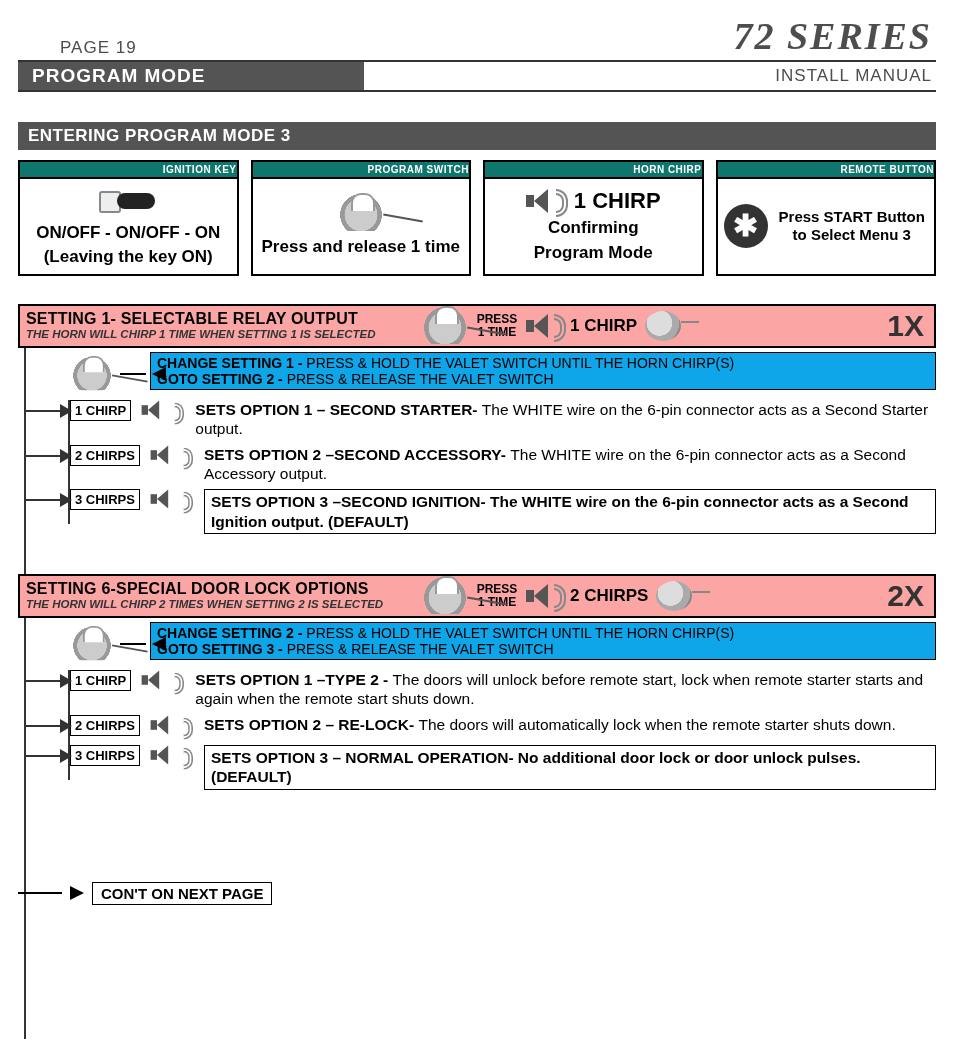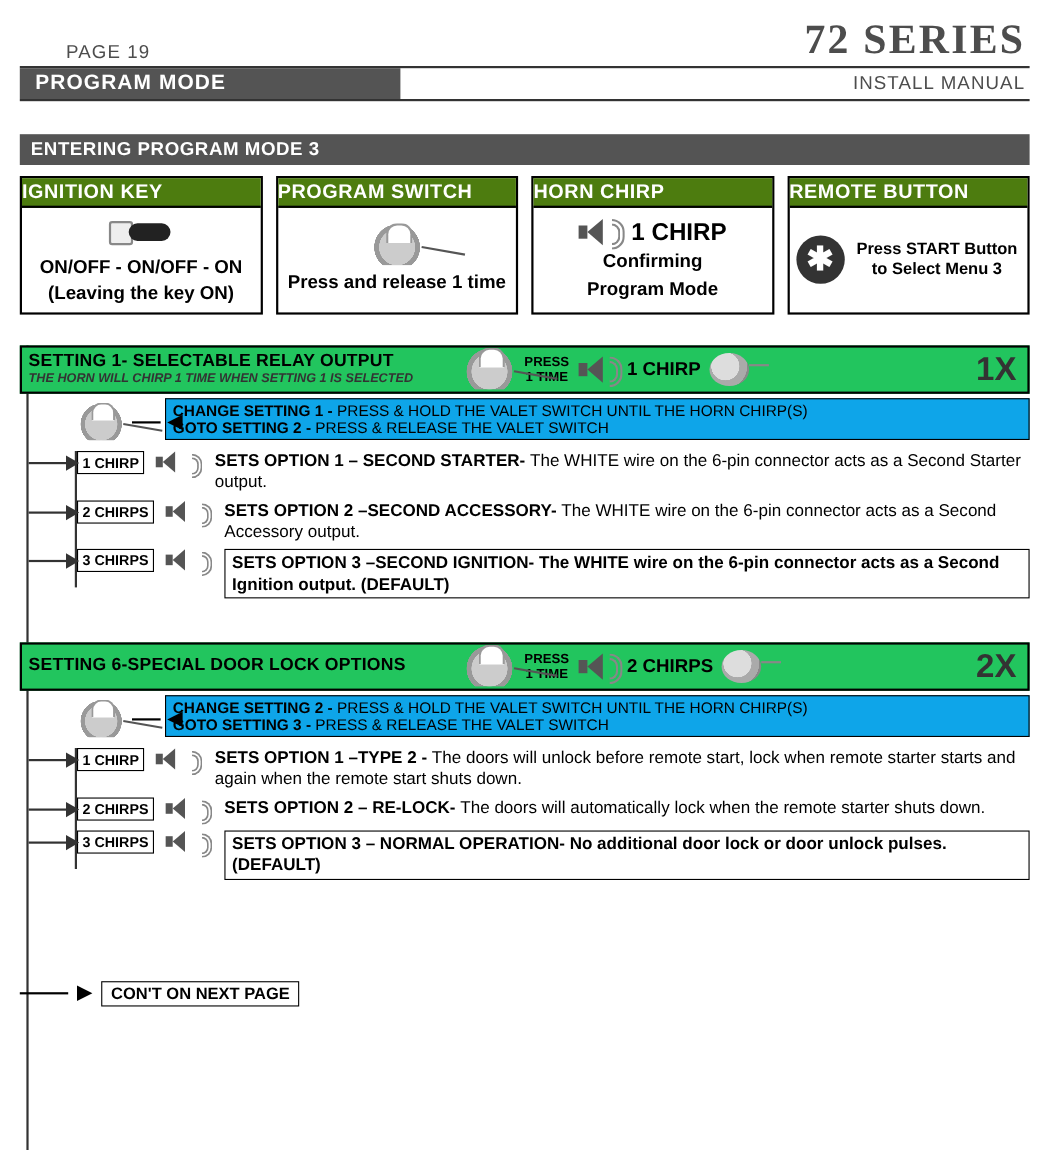--- a/index.html
+++ b/index.html
@@ -24,20 +24,21 @@
     font-size: 17px;
     letter-spacing: 1px;
     color: #4d4d4d;
   }
   .title-72 {
     font-family: Georgia, 'Times New Roman', serif;
     font-size: 38px;
     font-weight: 900;
     letter-spacing: 2px;
     color: #4d4d4d;
+    font-style: italic;
   }
   .bar-row {
     display: flex;
     align-items: center;
     border-top: 2px solid #333;
     border-bottom: 2px solid #333;
     margin: 2px 0 0 0;
   }
   .dark-band {
     background: #545454;
@@ -69,25 +70,25 @@
     gap: 12px;
     margin-bottom: 28px;
   }
   .fbox {
     border: 2px solid #000;
     flex: 1;
     display: flex;
     flex-direction: column;
   }
   .fbox-hdr {
-    background: #4d7c0f;
+    background: #0f766e;
     color: #fff;
     font-weight: 700;
-    text-align: left;
-    font-size: 18px;
+    text-align: right;
+    font-size: 10px;
     padding: 2px 0;
     letter-spacing: 0.5px;
     border-bottom: 2px solid #000;
   }
   .fbox-body {
     flex: 1;
     display: flex;
     flex-direction: column;
     align-items: center;
     justify-content: center;
@@ -185,21 +186,21 @@
     margin-left: 6px;
     padding-left: 0;
     position: relative;
     padding-bottom: 14px;
   }
   .setting-hdr {
     display: flex;
     align-items: center;
     border: 2px solid #000;
     margin-left: -8px;
-    background:#22c55e;
+    background:#fca5a5;
   }
   .setting-hdr .titlecol {
     flex: 0 0 390px;
     padding: 2px 6px 4px 6px;
   }
   .setting-hdr .titlecol .t1 {
     font-weight: 800; font-size: 16px; letter-spacing: 0.2px;
   }
   .setting-hdr .titlecol .t2 {
     font-style: italic; font-size: 11.5px; font-weight:600; color:#333;
@@ -394,20 +395,21 @@
       <div class="chirp-tag">3 CHIRPS</div>
       <span class="icon-speaker" style="transform:scale(0.8);margin-top:-2px;"></span>
       <span class="soundwaves" style="transform:scale(0.8);"></span>
       <div class="opt-text opt-default"><b>SETS OPTION 3 –SECOND IGNITION- The WHITE wire on the 6-pin connector acts as a Second Ignition output. (DEFAULT)</b></div>
     </div>
         </div>
         <div class="spacer" style="height: 34px;"></div>
         <div class="setting-hdr">
     <div class="titlecol">
       <div class="t1">SETTING 6-SPECIAL DOOR LOCK OPTIONS</div>
+      <div class="t2">THE HORN WILL CHIRP 2 TIMES WHEN SETTING 2 IS SELECTED</div>
     </div>
     <div class="sw">
             <div class="icon-switch"></div>
           </div>
     <div class="press">PRESS<br>1 TIME</div>
     <div class="spk">
       <span class="icon-speaker"></span>
       <span class="soundwaves"></span>
     </div>
     <div class="chirplabel">2 CHIRPS</div>

